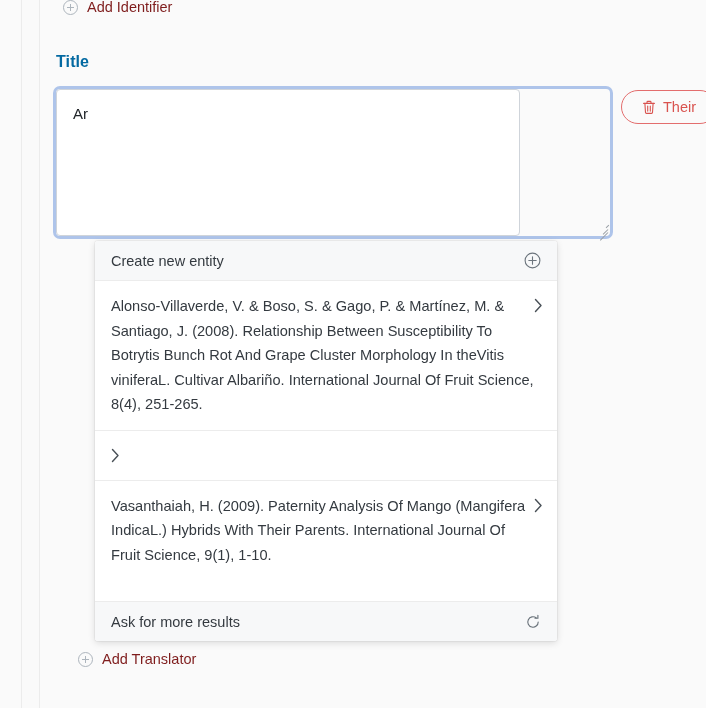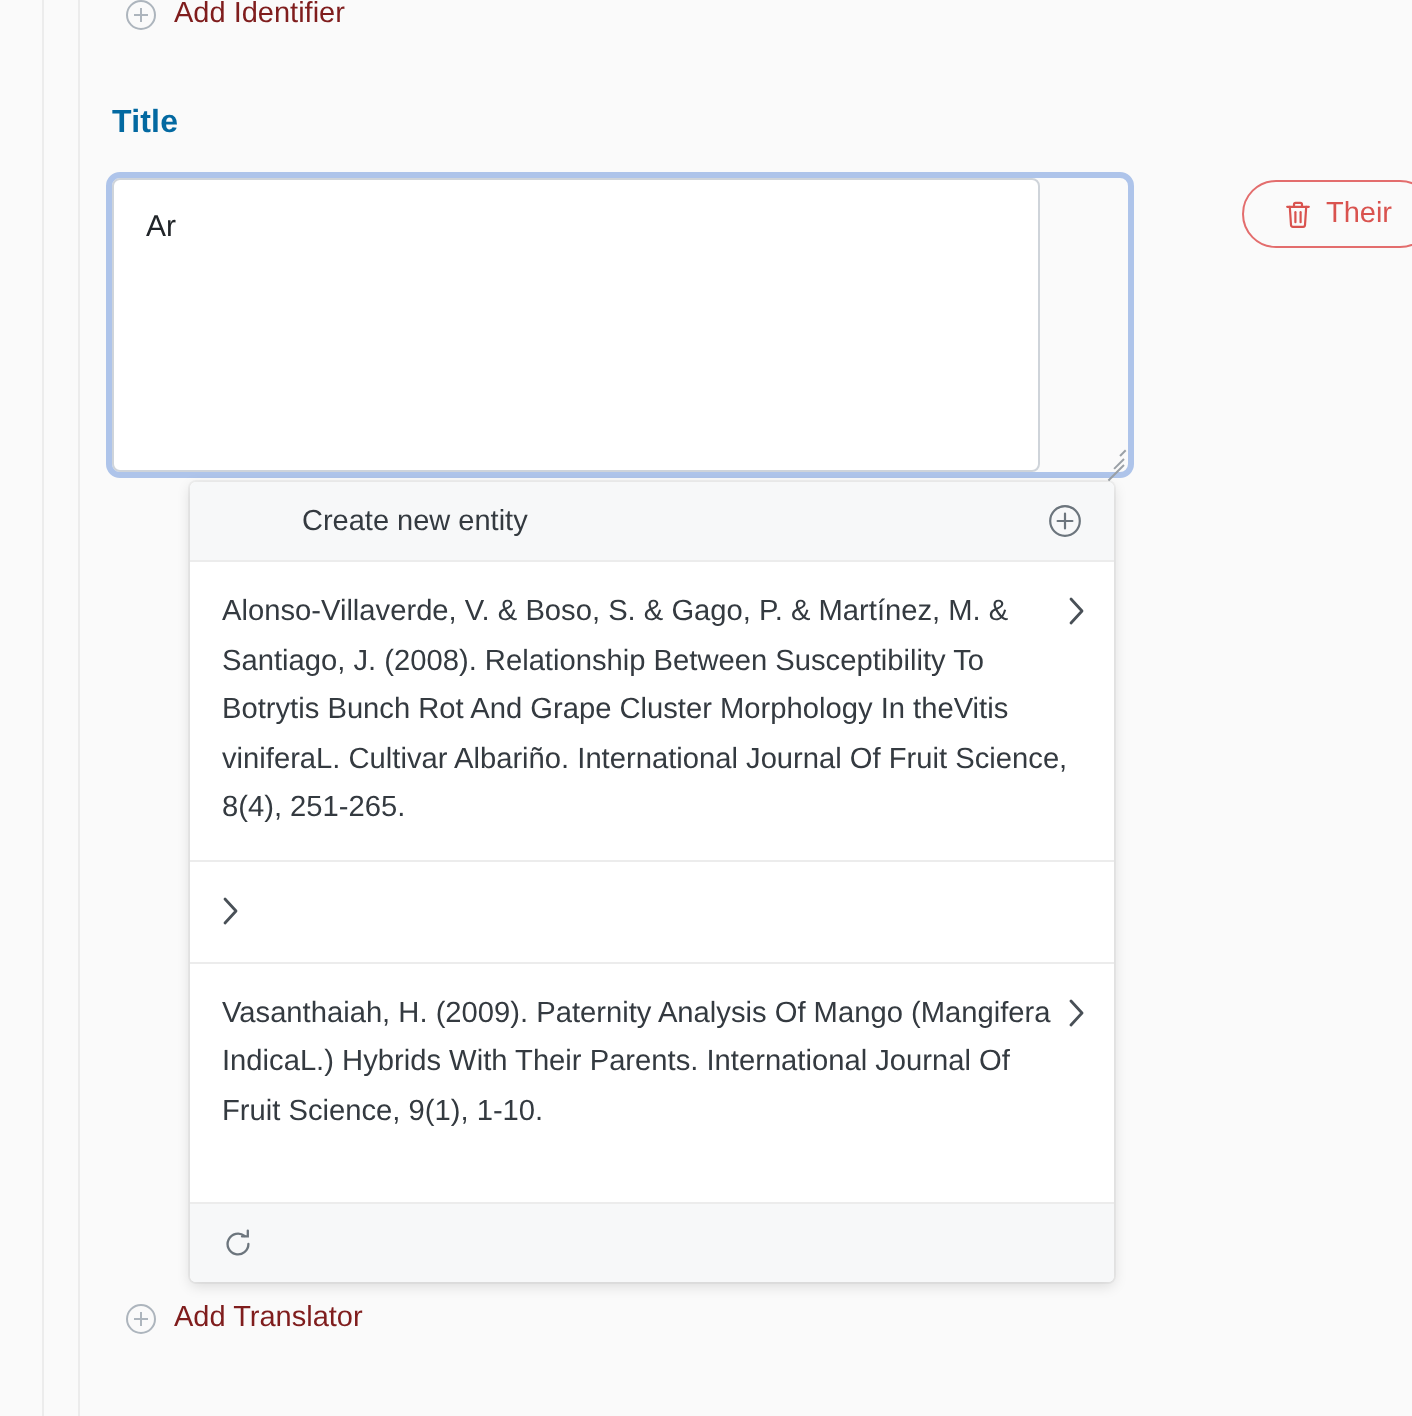--- a/index.html
+++ b/index.html
@@ -66,39 +66,39 @@
     background: #adb5bd;
   }
   .plus-circle::before {
     left: 3px; right: 3px; top: 6px; height: 1px;
   }
   .plus-circle::after {
     top: 3px; bottom: 3px; left: 6px; width: 1px;
   }
 
   #add-identifier { left: 23px; top: 0px; }
-  #add-translator { left: 23px; top: 652px; }
+  #add-translator { left: 38px; top: 652px; }
 
   
   .field-label {
     position: absolute;
     left: 16px;
     top: 53px;
     font-size: 16px;
     font-weight: bold;
     color: #0369a1;
     letter-spacing: .1px;
   }
 
   
   .ta-wrap {
     position: absolute;
     left: 13px;
     top: 86px;
-    width: 514px;
+    width: 560px;
     height: 153px;
   }
   .ta-ring {
     position: absolute;
     inset: 0;
     border: 3px solid #aec4ea;
     border-radius: 7px;
     background: transparent;
     pointer-events: none;
   }
@@ -185,21 +185,21 @@
     display: flex;
     align-items: center;
     padding: 0 16px 0 16px;
     font-size: 14.5px;
     color: #343a40;
     cursor: pointer;
     user-select: none;
   }
   .dd-header { border-bottom: 1px solid #ececec; }
   .dd-footer { border-top: 1px solid #ececec; }
-  .dd-header .txt, .dd-footer .txt { flex: 1 1 auto; margin-left: 40px; }
+  .dd-header .txt, .dd-footer .txt { flex: 1 1 auto; }
 
   .dd-list {
     flex: 1 1 auto;
     overflow-y: scroll;
     position: relative;
     background: #ffffff;
   }
   .dd-list::-webkit-scrollbar { width: 9px; }
   .dd-list::-webkit-scrollbar-track { background: #ffffff; }
   .dd-list::-webkit-scrollbar-thumb {
@@ -303,20 +303,21 @@
         <span class="chev">
           <svg width="9" height="15" viewBox="0 0 9 15" fill="none" stroke="#495057" stroke-width="1.4" stroke-linecap="round" stroke-linejoin="round">
             <path d="M1.5 1.5L7 7.5 1.5 13.5"></path>
           </svg>
         </span>
       </div>
 
     </div>
 
     <div class="dd-footer">
+      <span class="txt">Ask for more results</span>
       <span class="icon-btn">
         <svg width="16" height="16" viewBox="0 0 16 16" fill="none" stroke="#6c757d" stroke-width="1.15" stroke-linecap="round">
           <path d="M13.2 8a5.2 5.2 0 1 1-1.9-4.02"></path>
           <path d="M12.9 1.3v2.9h-2.9"></path>
         </svg>
       </span>
     </div>
 
   </div>
 

